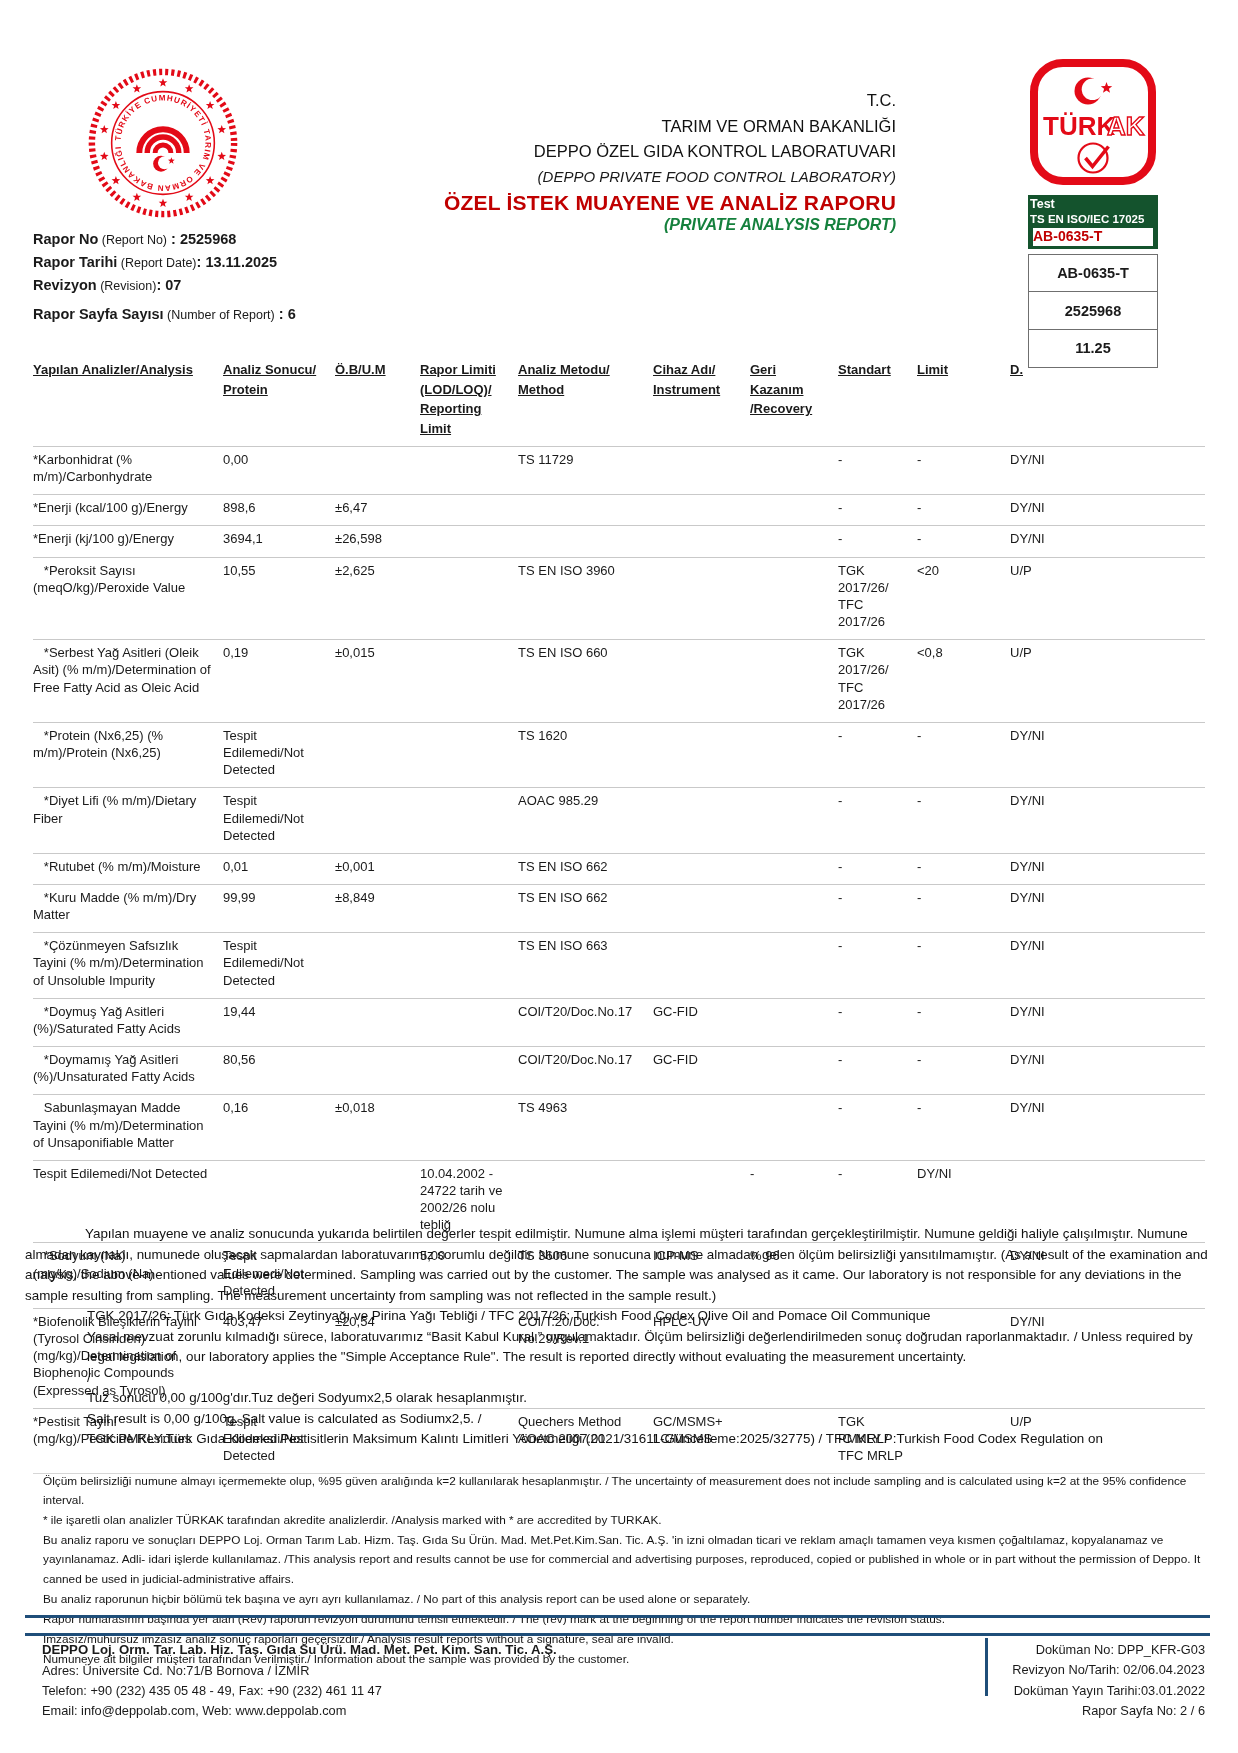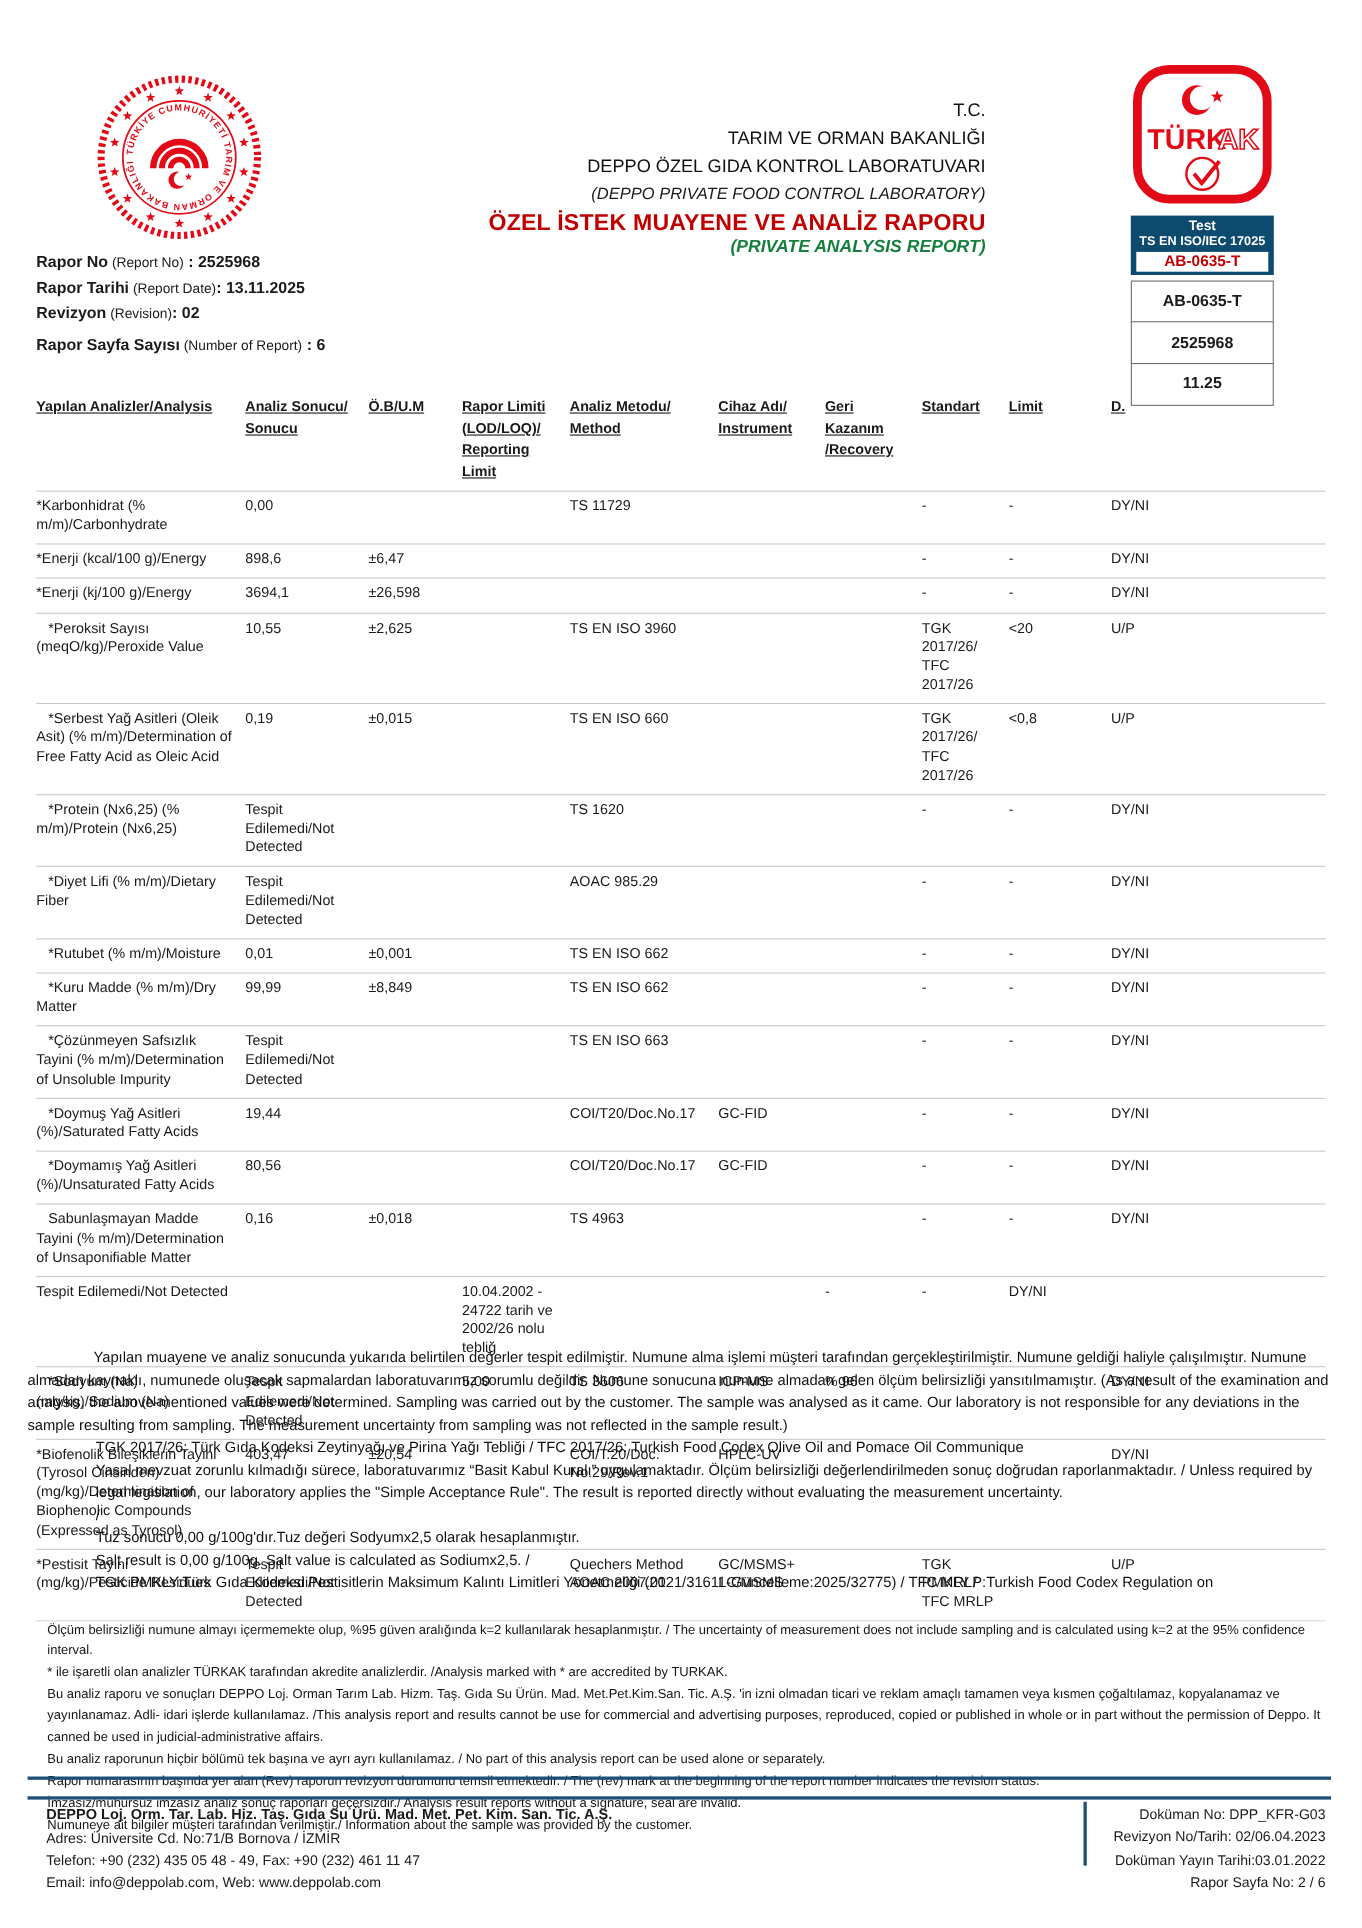--- a/index.html
+++ b/index.html
@@ -8,21 +8,21 @@
 
   
   .seal{position:absolute;left:84px;top:64px;width:158px;height:158px}
   .center-head{position:absolute;left:306px;top:88px;width:590px;text-align:right}
   .ch-line{font-size:16.5px;line-height:1.55;color:#111}
   .ch-en{font-size:15px;font-style:italic;line-height:1.55}
   .ch-title{font-size:21px;font-weight:bold;color:#c00000;margin-top:3px;letter-spacing:.2px}
   .ch-title-en{font-size:16px;font-weight:bold;font-style:italic;color:#15803d;margin-top:1px}
 
   .turkak{position:absolute;left:1028px;top:58px;width:130px}
-  .turkak-band{background:#0c4a6e;color:#fff;text-align:center;padding:2px 2px 2px;margin-top:3px}
+  .turkak-band{background:#14532d;color:#fff;text-align:left;padding:2px 2px 2px;margin-top:3px}
   .band1{font-size:12.5px;font-weight:bold;line-height:1.25}
   .band2{font-size:11.5px;font-weight:bold;line-height:1.2}
   .band-code{background:#fff;color:#c00000;font-weight:bold;font-size:14px;margin:2px 3px 1px;line-height:1.25}
   .acc-box{border:1.5px solid #6f6f6f;height:37px;display:flex;align-items:center;justify-content:center;
            font-weight:bold;font-size:14.5px;background:#fff}
   .acc-box + .acc-box{margin-top:-1.5px}
   .acc-boxes{margin-top:5px}
 
   
   .meta{position:absolute;left:33px;top:230px}
@@ -128,32 +128,32 @@
     <div class="acc-boxes">
         <div class="acc-box">AB-0635-T</div>
         <div class="acc-box">2525968</div>
         <div class="acc-box">11.25</div>
       </div>
   </div>
 
   <div class="meta">
       <div class="meta-line"><span class="meta-label">Rapor No</span><span class="meta-paren"> (Report No)</span><span class="meta-value">  : </span><span class="meta-value">2525968</span></div>
       <div class="meta-line"><span class="meta-label">Rapor Tarihi</span><span class="meta-paren"> (Report Date)</span><span class="meta-value">: </span><span class="meta-value">13.11.2025</span></div>
-      <div class="meta-line"><span class="meta-label">Revizyon</span><span class="meta-paren"> (Revision)</span><span class="meta-value">: </span><span class="meta-value">02</span></div>
+      <div class="meta-line"><span class="meta-label">Revizyon</span><span class="meta-paren"> (Revision)</span><span class="meta-value">: </span><span class="meta-value">07</span></div>
       <div class="meta-line meta-gap"><span class="meta-label">Rapor Sayfa Sayısı</span><span class="meta-paren"> (Number of Report)</span><span class="meta-value"> : </span><span class="meta-value">6</span></div>
     </div>
 
   <div class="atable">
     <div class="thead">
         <div class="hcell">
           <span class="hline">Yapılan Analizler/Analysis</span>
         </div>
         <div class="hcell">
           <span class="hline">Analiz Sonucu/</span>
-          <span class="hline">Sonucu</span>
+          <span class="hline">Protein</span>
         </div>
         <div class="hcell">
           <span class="hline">Ö.B/U.M</span>
         </div>
         <div class="hcell">
           <span class="hline">Rapor Limiti</span>
           <span class="hline">(LOD/LOQ)/</span>
           <span class="hline">Reporting</span>
           <span class="hline">Limit</span>
         </div>

